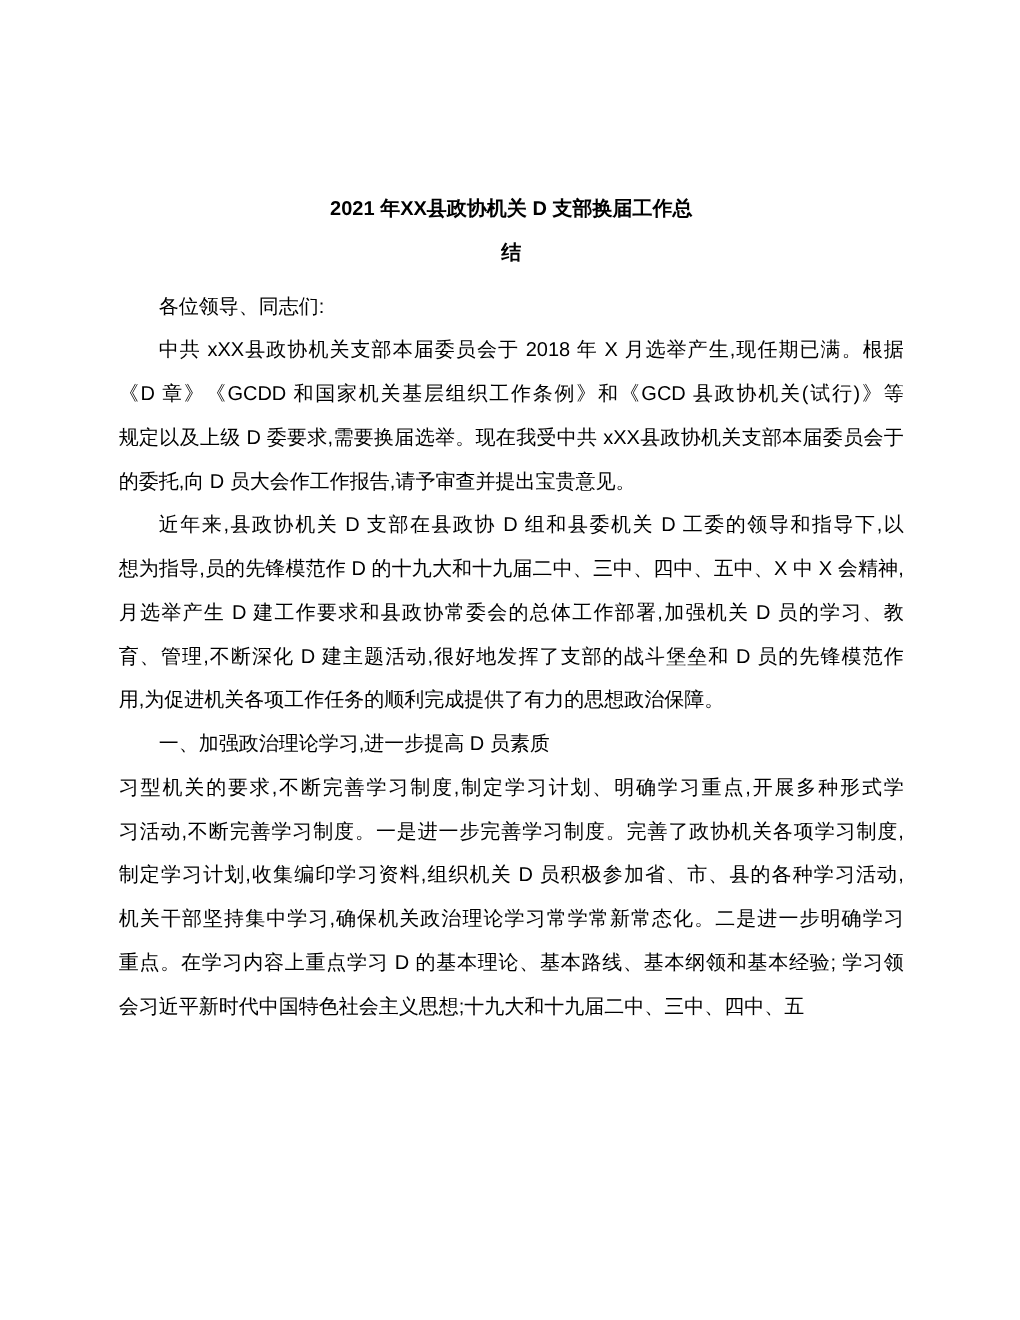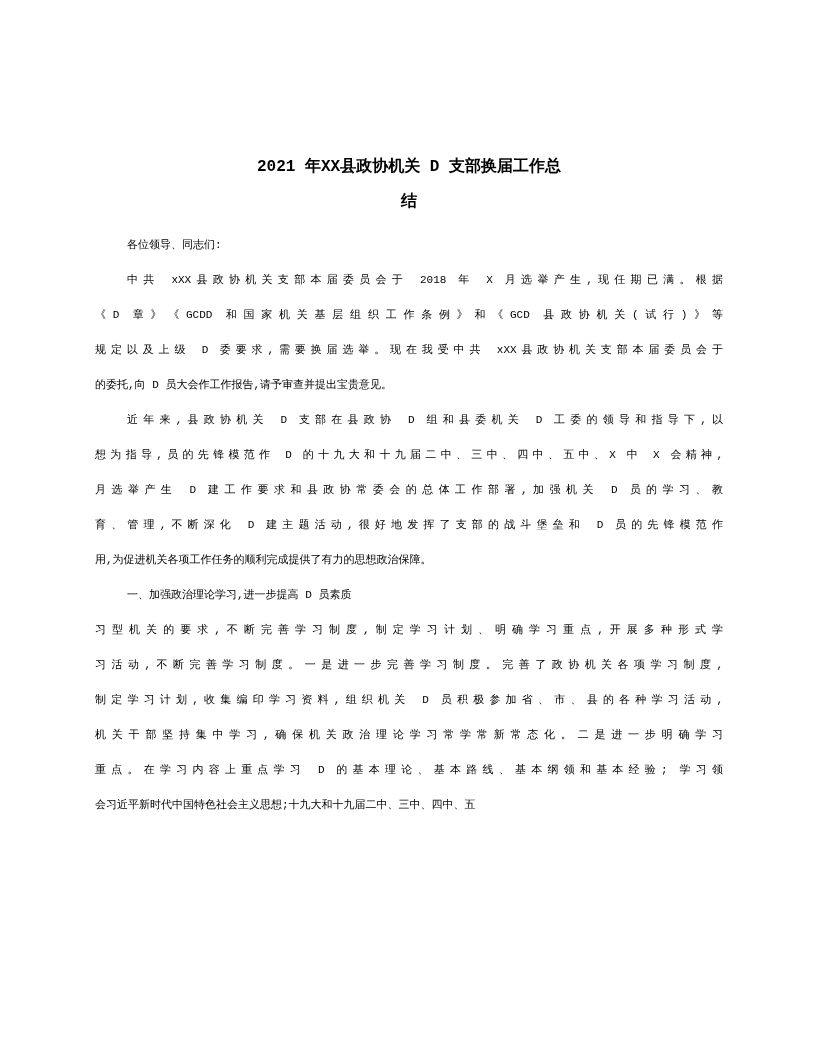--- a/index.html
+++ b/index.html
@@ -2,21 +2,21 @@
 <html><head>
 <meta charset="utf-8">
 <style>
   html, body { margin: 0; padding: 0; background: #ffffff; }
   .page {
     position: relative;
     width: 816px;
     height: 1056px;
     background: #ffffff;
     overflow: hidden;
-    font-family: Liberation Mono, monospace;
+    font-family: Liberation Sans, sans-serif;
     color: #000000;
     -webkit-font-smoothing: antialiased;
   }
   .content {
     padding: 150px 93px 0 95px;
     width: 628px;
   }
   .title {
     text-align: center;
     font-weight: bold;
@@ -25,21 +25,21 @@
   }
   .title-line {
     height: 35px;
     line-height: 35px;
     white-space: nowrap;
   }
   .paragraph { margin: 0; }
   .line {
     height: 35px;
     line-height: 35px;
-    font-size: 11px;
+    font-size: 16px;
     white-space: nowrap;
     text-align: justify;
     text-align-last: justify;
     overflow: visible;
   }
   .line.indent { padding-left: 32px; }
   .line.last { text-align-last: left; }
 </style>
 </head>
 <body>

